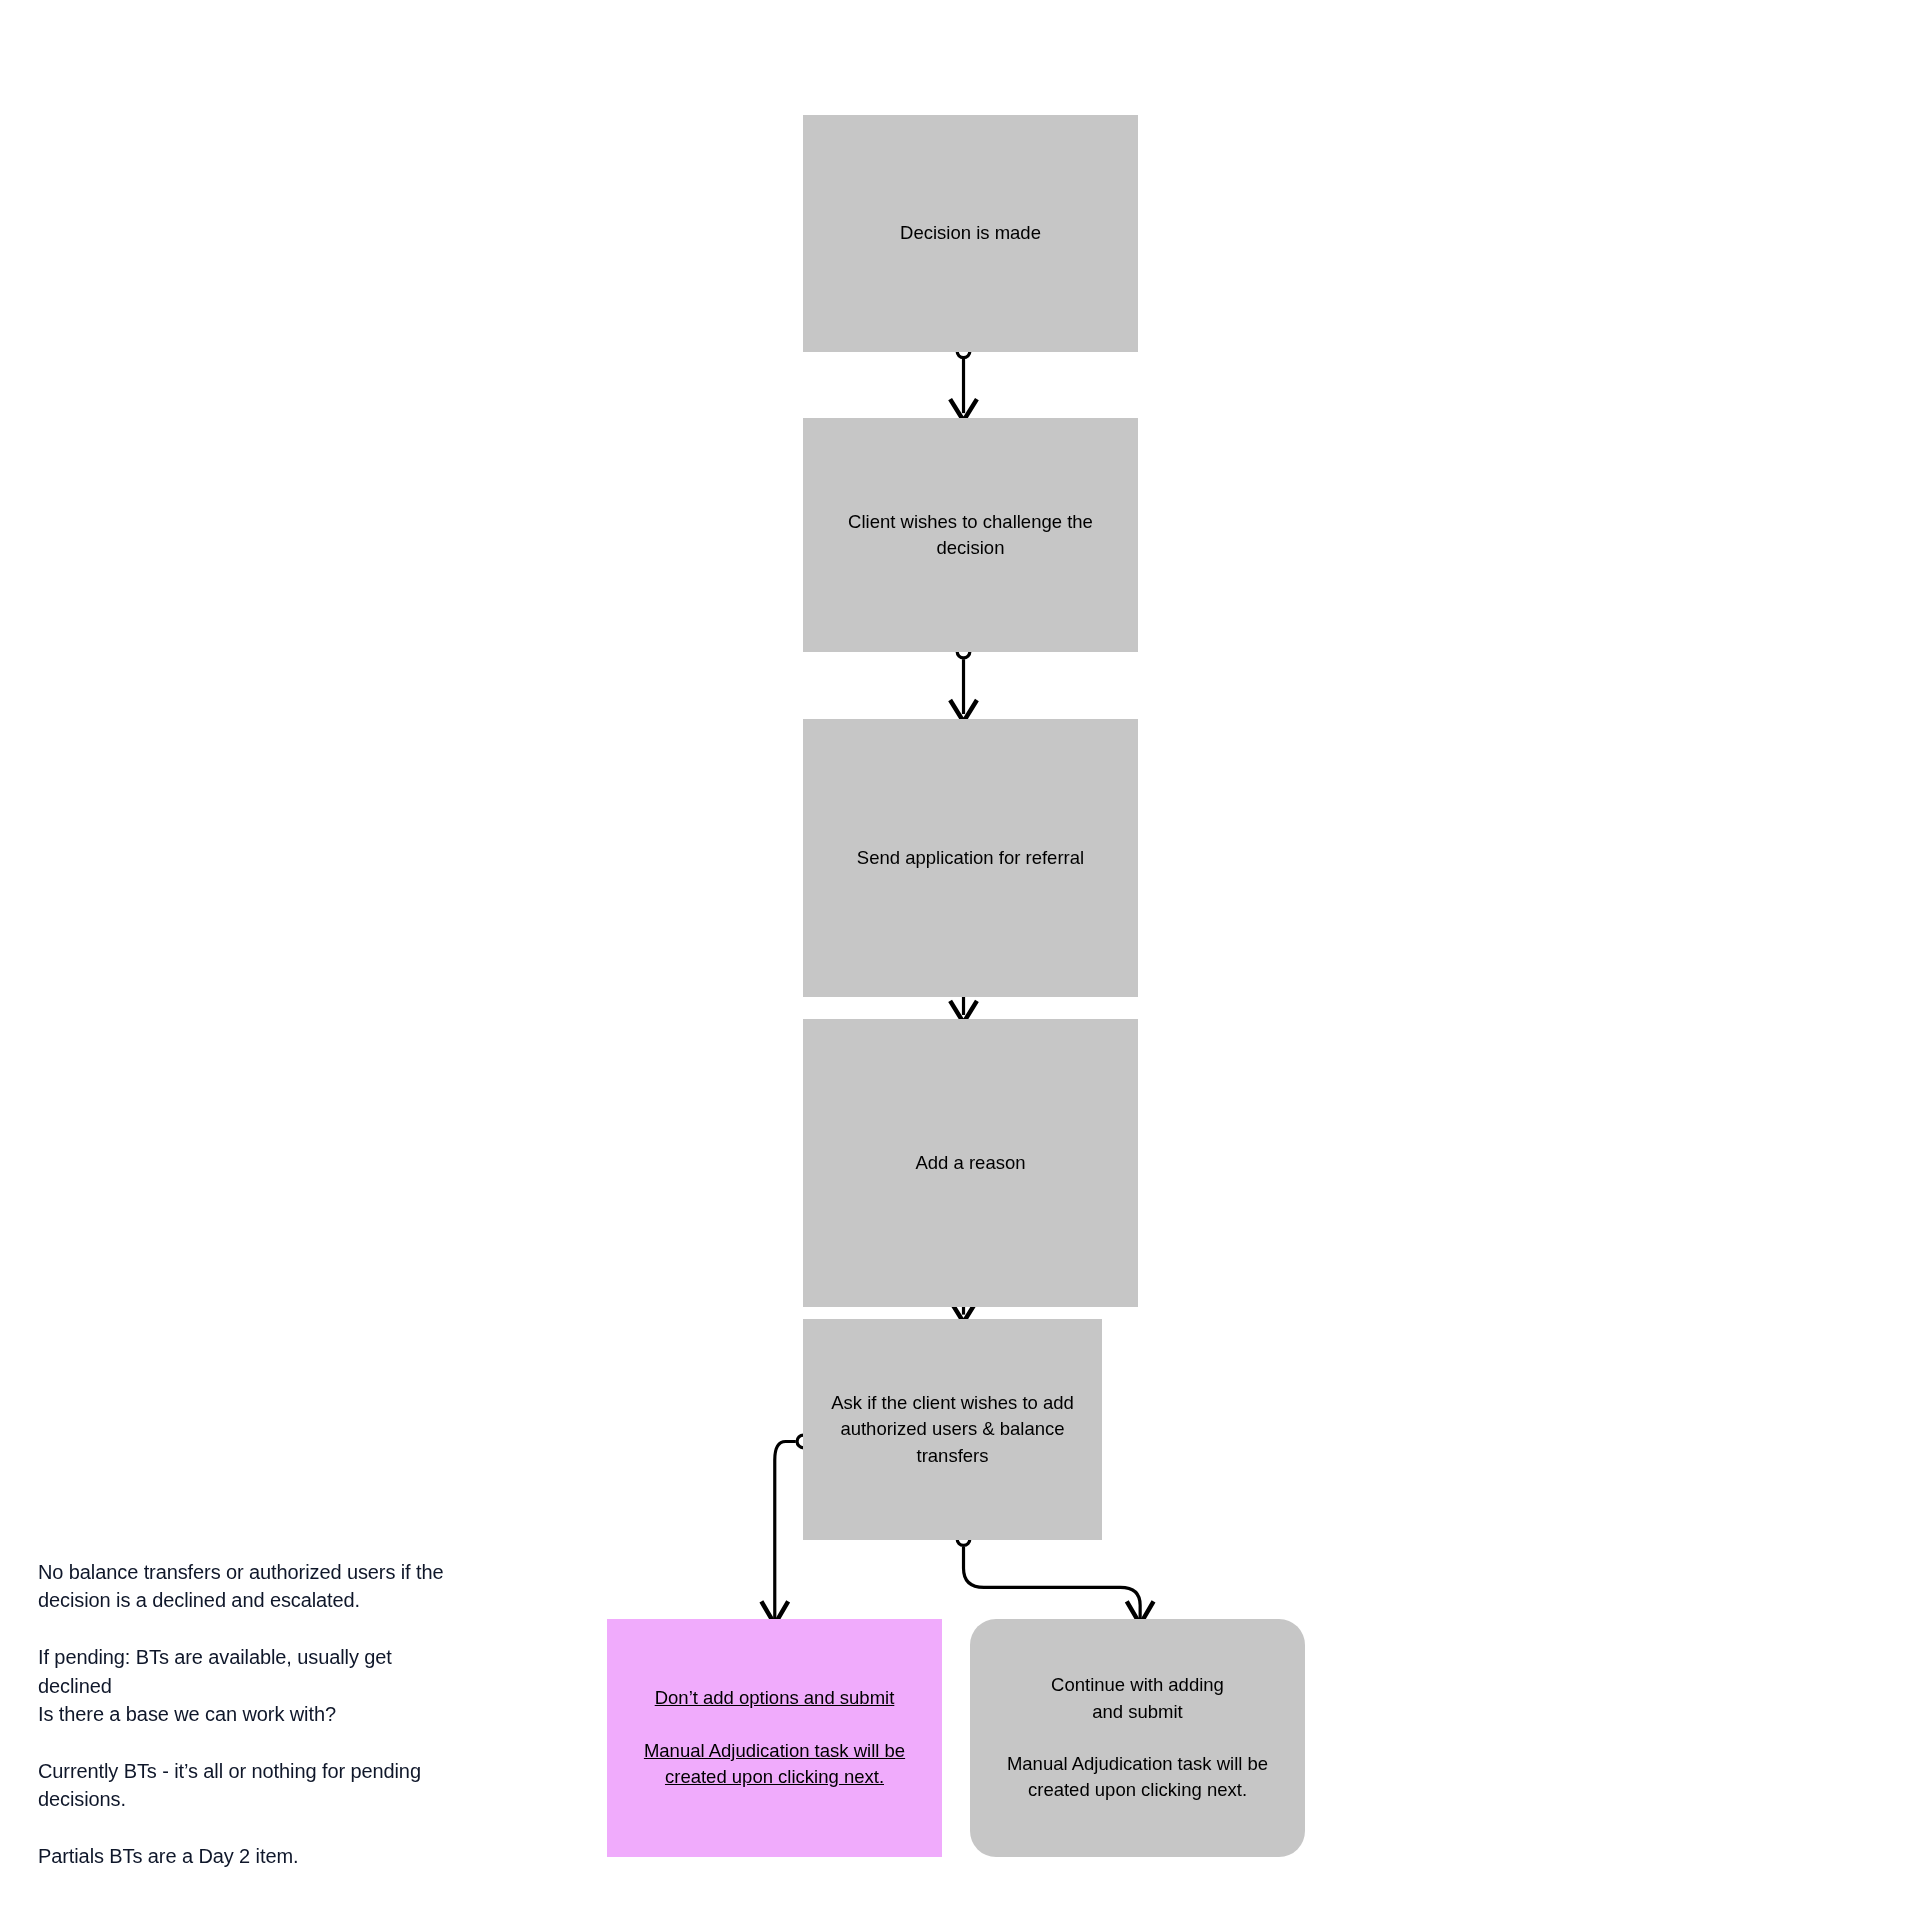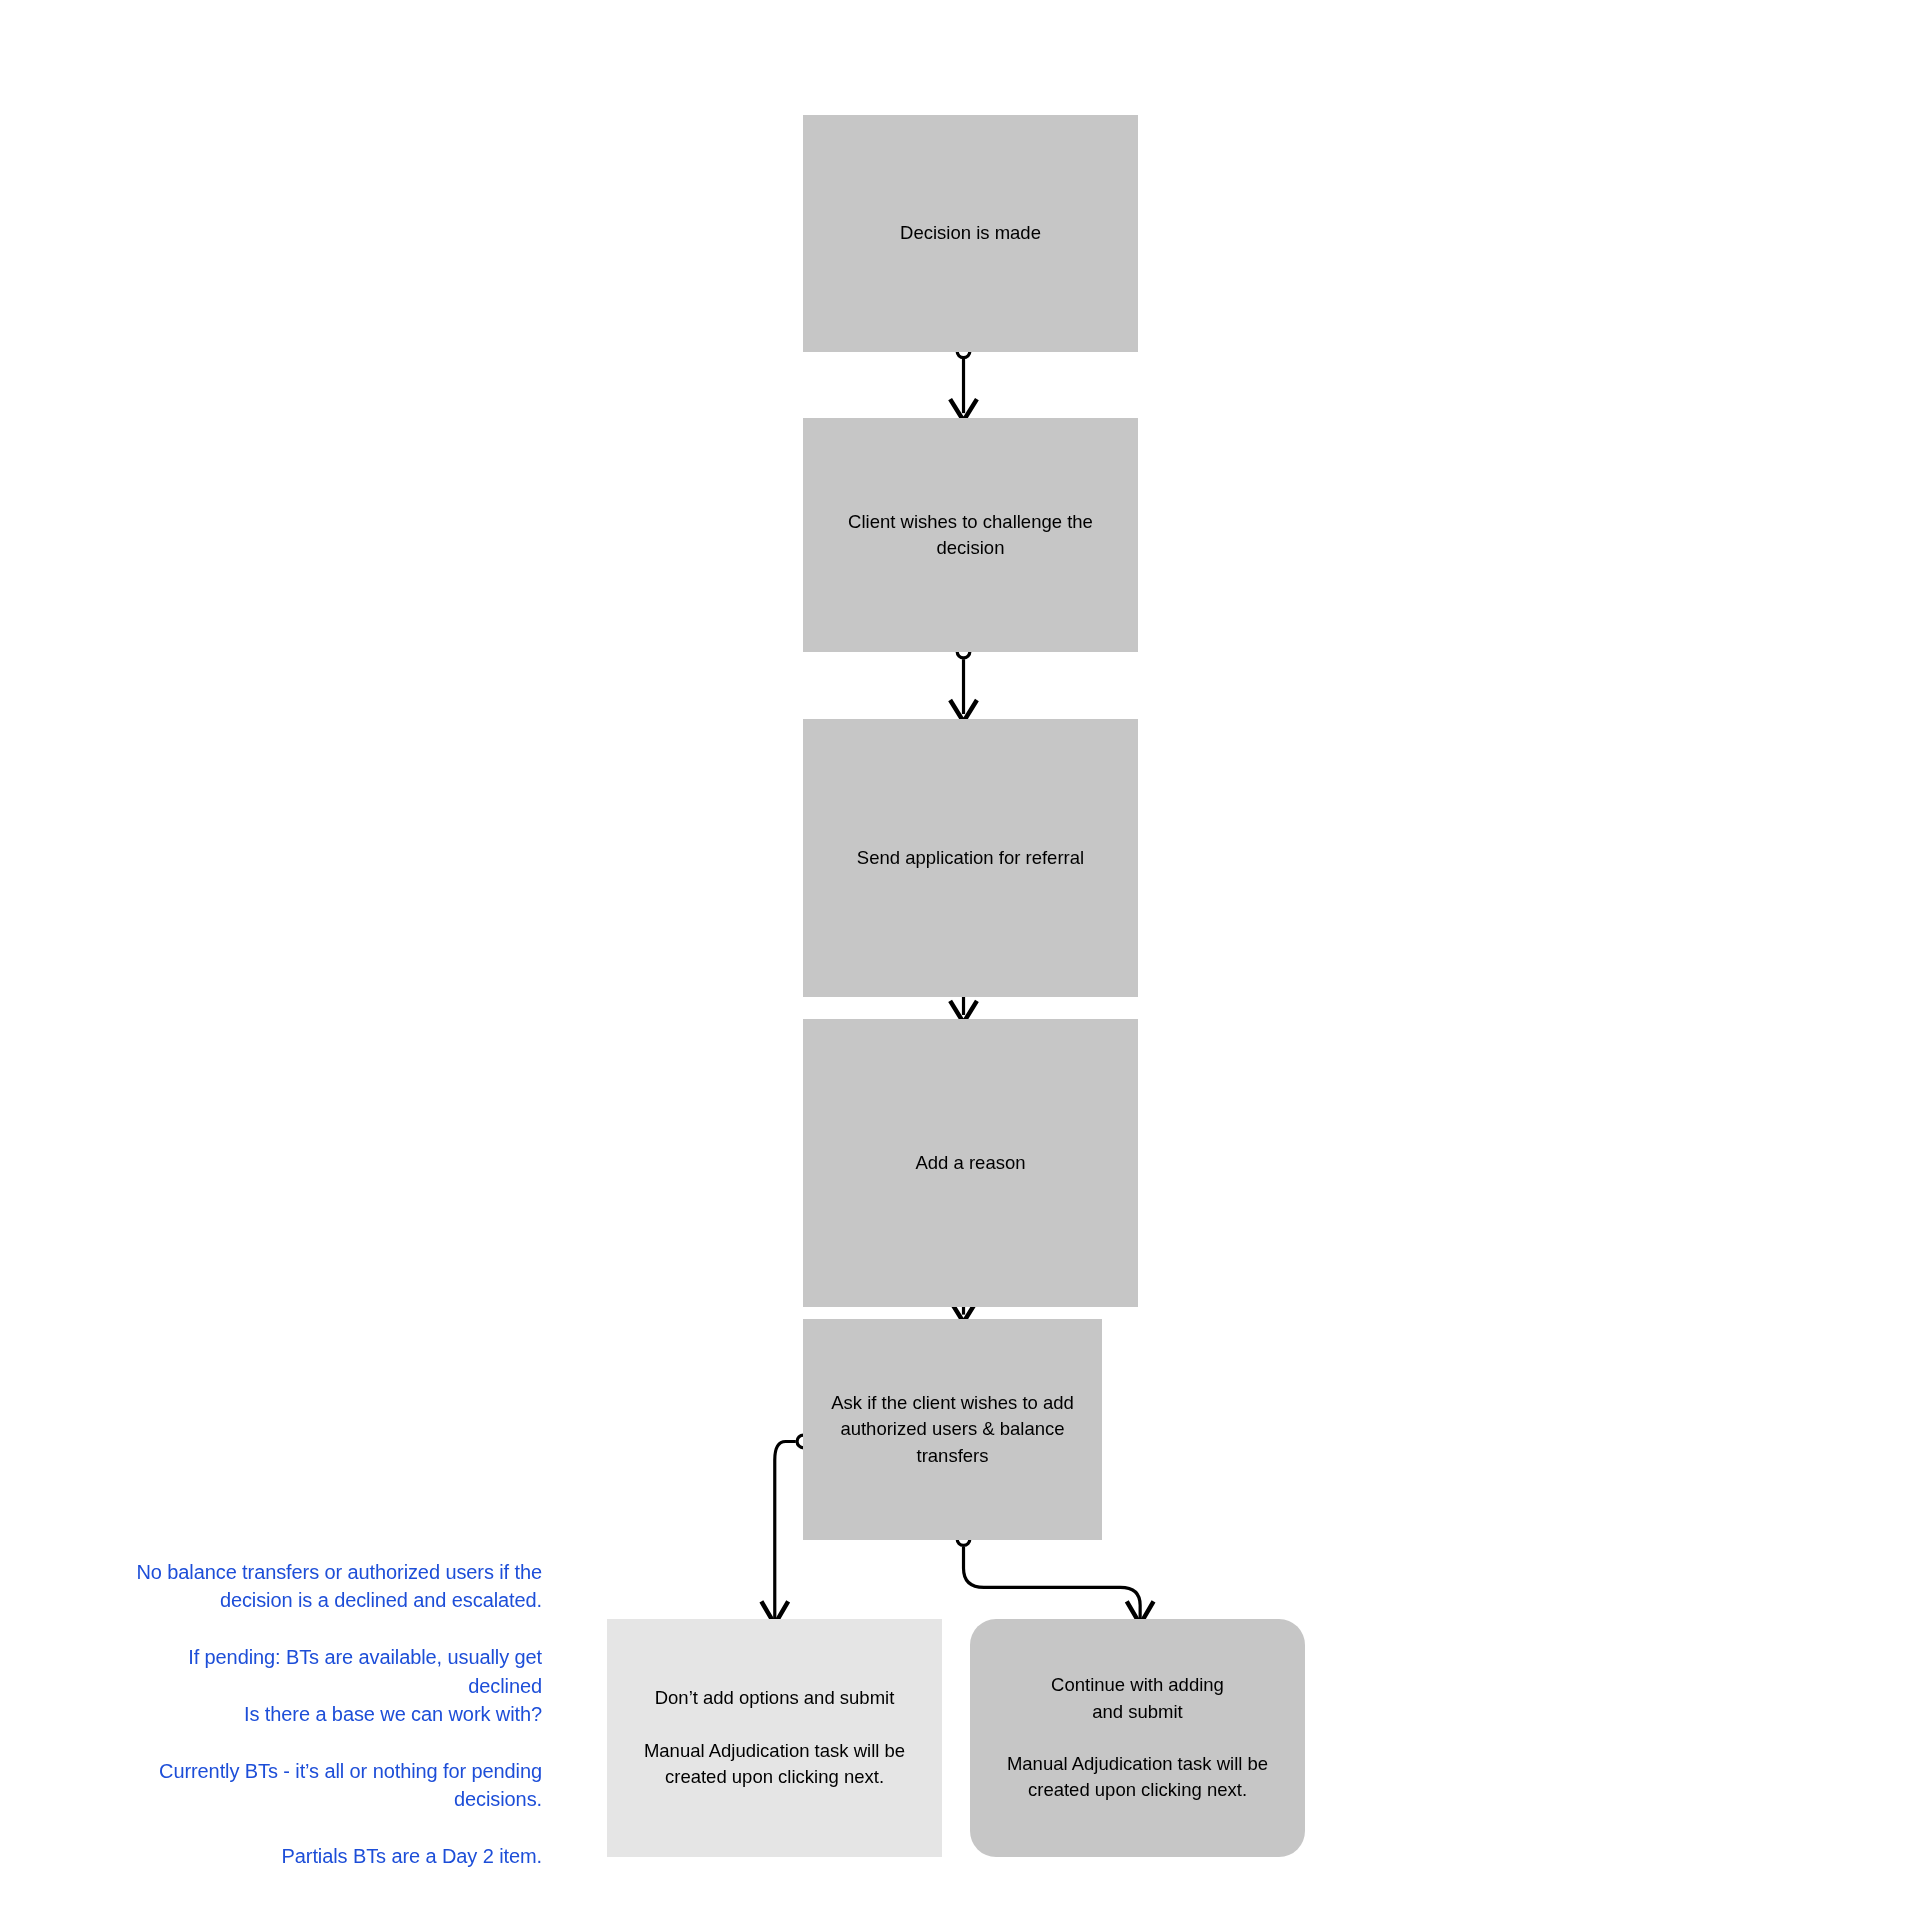--- a/index.html
+++ b/index.html
@@ -122,36 +122,36 @@
         <div class="node-text">Send application for referral</div>
       </div>
       <div class="node" style="left: 803px; top: 1019px; width: 335px; height: 288px; background: rgb(198, 198, 198);">
         <div class="node-text">Add a reason</div>
       </div>
       <div class="node" style="left: 803px; top: 1319px; width: 299px; height: 221px; background: rgb(198, 198, 198);">
         <div class="node-text">Ask if the client wishes to add
 authorized users &amp; balance
 transfers</div>
       </div>
-      <div class="node" style="left: 607px; top: 1619px; width: 335px; height: 238px; background: #e5e5e5;">
+      <div class="node" style="left: 607px; top: 1619px; width: 335px; height: 238px; background: #f0abfc; text-decoration: underline;">
         <div class="node-text">Don’t add options and submit
 
 Manual Adjudication task will be
 created upon clicking next.</div>
       </div>
       <div class="node" style="left: 970px; top: 1619px; width: 335px; height: 238px; background: rgb(198, 198, 198); border-radius: 26px;">
         <div class="node-text">Continue with adding
 and submit
 
 Manual Adjudication task will be
 created upon clicking next.</div>
       </div>
     </div>
   <div id="note-layer">
-      <div class="note" style="left: 38px; top: 1558px; color: #1d4ed8; text-align: right;">No balance transfers or authorized users if the
+      <div class="note" style="left: 38px; top: 1558px; color: #0f172a;">No balance transfers or authorized users if the
 decision is a declined and escalated.
 
 If pending: BTs are available, usually get
 declined
 Is there a base we can work with?
 
 Currently BTs - it’s all or nothing for pending
 decisions.
 
 Partials BTs are a Day 2 item.</div>

